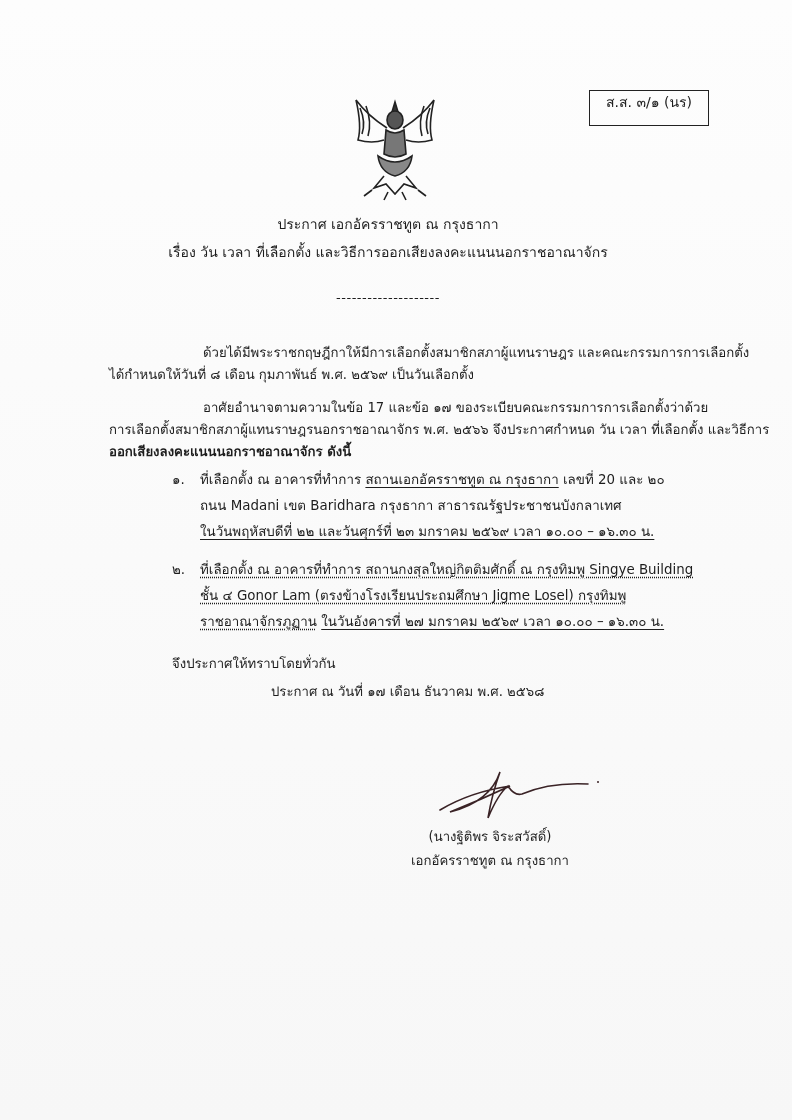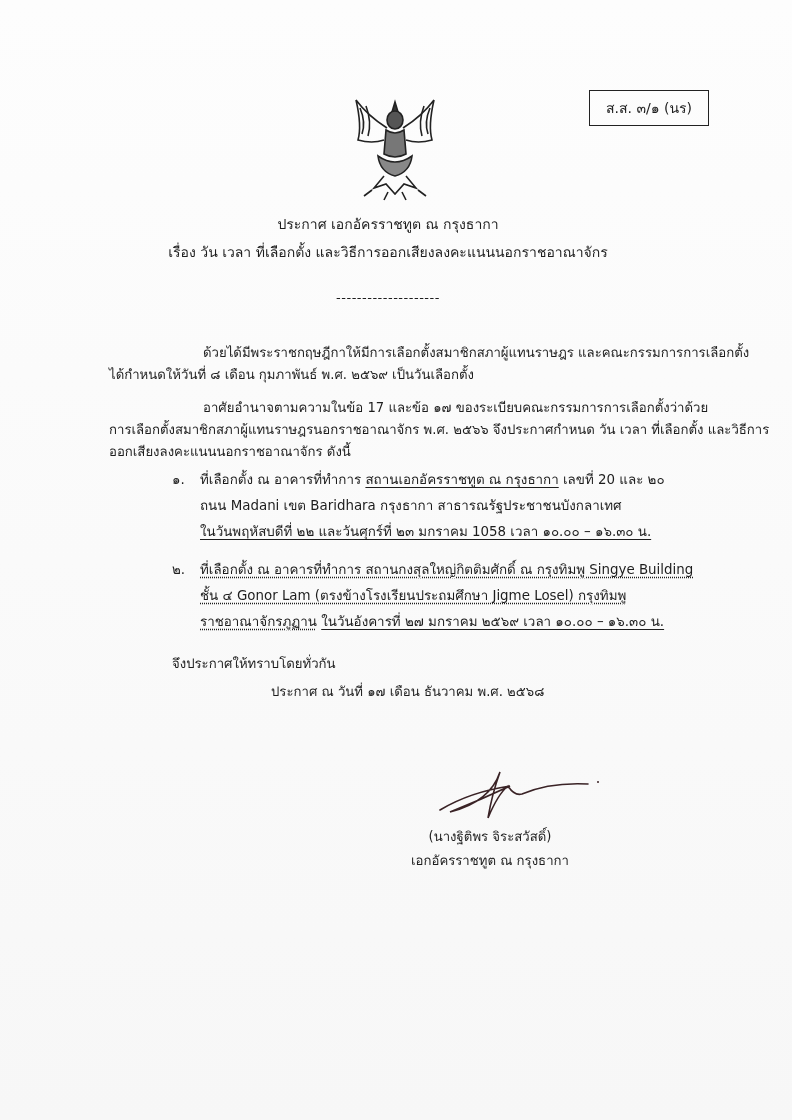--- a/index.html
+++ b/index.html
@@ -4,33 +4,33 @@
 <style>
   html, body { margin:0; padding:0; }
   body {
     width:792px; height:1120px; background:#fbfbfb; position:relative; overflow:hidden;
     font-family:"DejaVu Sans","Liberation Sans",sans-serif; color:#1d1d1d;
   }
   .page { position:absolute; inset:0; background:linear-gradient(180deg,#fdfdfd,#f7f7f7); }
   .abs { position:absolute; }
   .code-box {
     left:589px; top:90px; width:120px; height:36px; border:1.3px solid #222;
-    font-size:14px; display:flex; align-items:center; justify-content:center; box-sizing:border-box;
+    font-size:14px; display:flex; justify-content:center; box-sizing:border-box;
   }
   .garuda { left:348px; top:96px; width:94px; height:106px; }
   .center { left:0; width:776px; text-align:center; font-size:14px; }
   .title1 { top:213px; }
   .title2 { top:241px; }
   .rule { top:290px; font-size:13px; letter-spacing:0.5px; }
   .para { font-size:13.2px; line-height:22px; }
   .p1a { left:203px; top:342px;text-align:center; }
   .p1b { left:109px; top:364px; }
   .p2a { left:203px; top:397px; }
   .p2b { left:109px; top:419px; }
-  .p2c { left:109px; top:441px; }
+  .p2c { left:109px; top:441px;font-weight:bold; }
   .item { font-size:13.4px; line-height:23px; }
   .num { left:172px; }
   .il { left:200px; }
   u { text-decoration-thickness:1px; text-underline-offset:3px; }
   .dotted { text-decoration:underline dotted; text-underline-offset:3px; }
   .closing { left:172px; top:653px; font-size:13.2px; }
   .issued { left:271px; top:681px; font-size:13.2px; }
   .sig { left:430px; top:762px; width:180px; height:60px; }
   .signame { left:380px; top:826px; width:220px; text-align:center; font-size:13.2px; }
   .sigpos { left:380px; top:850px; width:220px; text-align:center; font-size:13.2px; }
@@ -68,21 +68,21 @@
   <div class="abs para p2a">อาศัยอำนาจตามความในข้อ 17 และข้อ ๑๗ ของระเบียบคณะกรรมการการเลือกตั้งว่าด้วย</div>
   <div class="abs para p2b">การเลือกตั้งสมาชิกสภาผู้แทนราษฎรนอกราชอาณาจักร พ.ศ. ๒๕๖๖ จึงประกาศกำหนด วัน เวลา ที่เลือกตั้ง และวิธีการ</div>
   <div class="abs para p2c">ออกเสียงลงคะแนนนอกราชอาณาจักร ดังนี้</div>
 
   <div class="abs item num" style="top:468px;">๑.</div>
   <div class="abs item il" style="top:468px;">
     <span>ที่เลือกตั้ง ณ อาคารที่ทำการ </span><u>สถานเอกอัครราชทูต ณ กรุงธากา</u><span> เลขที่ 20 และ ๒๐</span>
   </div>
   <div class="abs item il" style="top:494px;">ถนน Madani เขต Baridhara กรุงธากา สาธารณรัฐประชาชนบังกลาเทศ</div>
   <div class="abs item il" style="top:520px;">
-    <u>ในวันพฤหัสบดีที่ ๒๒ และวันศุกร์ที่ ๒๓ มกราคม 1058 เวลา ๑๐.๐๐ – ๑๖.๓๐ น.</u>
+    <u>ในวันพฤหัสบดีที่ ๒๒ และวันศุกร์ที่ ๒๓ มกราคม ๒๕๖๙ เวลา ๑๐.๐๐ – ๑๖.๓๐ น.</u>
   </div>
 
   <div class="abs item num" style="top:558px;">๒.</div>
   <div class="abs item il dotted" style="top:558px;">ที่เลือกตั้ง ณ อาคารที่ทำการ สถานกงสุลใหญ่กิตติมศักดิ์ ณ กรุงทิมพู Singye Building</div>
   <div class="abs item il dotted" style="top:584px;">ชั้น ๔ Gonor Lam (ตรงข้างโรงเรียนประถมศึกษา Jigme Losel) กรุงทิมพู</div>
   <div class="abs item il" style="top:610px;">
     <span class="dotted">ราชอาณาจักรภูฏาน</span> <u>ในวันอังคารที่ ๒๗ มกราคม ๒๕๖๙ เวลา ๑๐.๐๐ – ๑๖.๓๐ น.</u>
   </div>
 
   <div class="abs closing">จึงประกาศให้ทราบโดยทั่วกัน</div>

